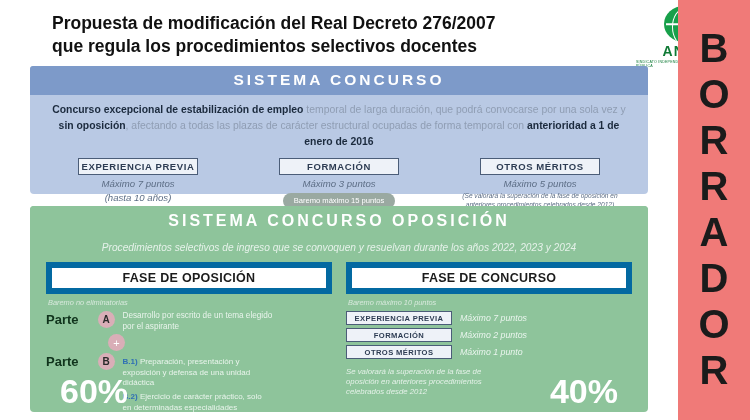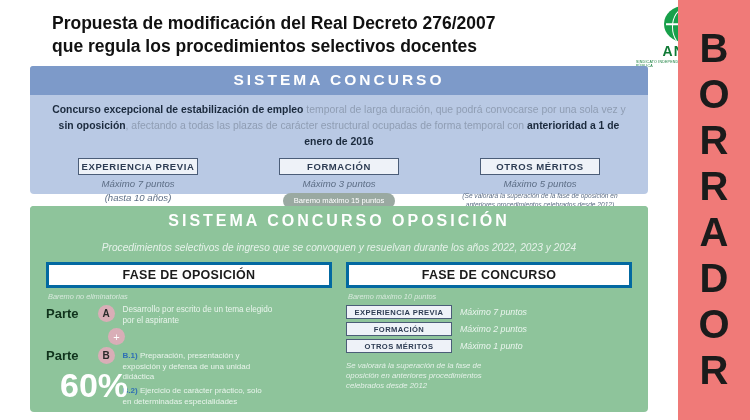--- a/index.html
+++ b/index.html
@@ -76,21 +76,21 @@
     position:absolute;left:30px;top:206px;width:618px;height:206px;
     background:#8ec49b;border-radius:4px;overflow:hidden;
   }
   .oposicion .banner{background:#8ec49b;padding:6px 0 2px;font-size:16px;}
   .oposicion-sub{
     text-align:center;font-size:10.2px;font-style:italic;color:#e6f2ea;margin-top:10px;
   }
   .cols{display:flex;margin-top:9px;padding:0 16px;gap:14px;}
   .col{flex:1;position:relative;}
   .col-head{
-    background:#ffffff;border:3px solid #0369a1;font-weight:bold;font-size:12.5px;color:#1b1b1b;
+    background:#ffffff;border:6px solid #0369a1;font-weight:bold;font-size:12.5px;color:#1b1b1b;
     text-align:center;padding:3px 0;letter-spacing:.3px;
   }
   .col-note{font-size:7.4px;font-style:italic;color:#d8e9dd;margin:4px 0 4px 2px;}
   .parte-row{display:flex;align-items:flex-start;gap:8px;margin-top:2px;}
   .parte-label{font-weight:bold;font-size:13px;color:#10331c;display:flex;align-items:center;gap:19px;}
   .circle{
     width:17px;height:17px;border-radius:50%;background:#d9aeb7;color:#2a2a2a;
     font-size:10px;font-weight:bold;display:flex;align-items:center;justify-content:center;
   }
   .plus{width:17px;height:17px;border-radius:50%;background:#d9aeb7;color:#fff;font-size:11px;
@@ -204,20 +204,21 @@
           <span class="merit-tag">FORMACIÓN</span>
           <span class="merit-val">Máximo 2 puntos</span>
         </div>
         <div class="merit-row">
           <span class="merit-tag">OTROS MÉRITOS</span>
           <span class="merit-val">Máximo 1 punto</span>
         </div>
 
         <div class="merit-note">Se valorará la superación de la fase de oposición en anteriores procedimientos celebrados desde 2012</div>
 
+        <div class="pct pct-right">40%</div>
       </div>
 
     </div>
   </div>
 
   <div class="borrador-band">
     <div class="borrador-text">BORRADOR</div>
   </div>
 
 </div>

